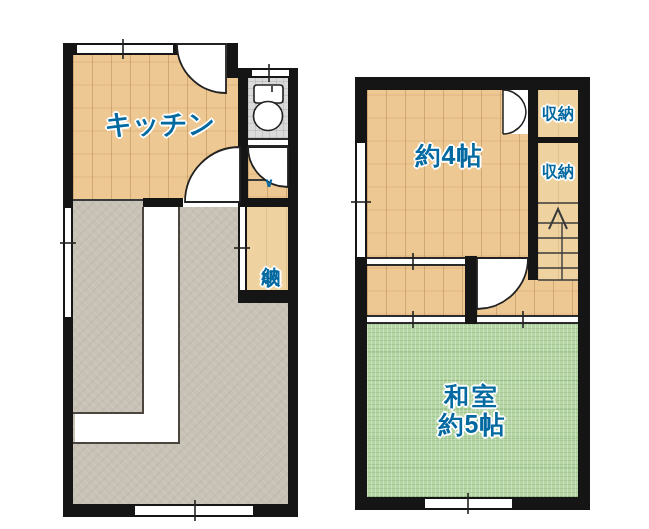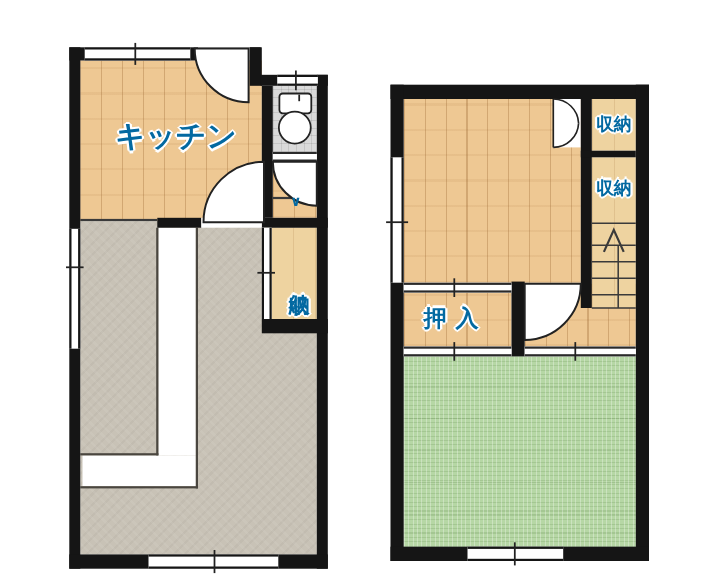--- a/index.html
+++ b/index.html
@@ -161,20 +161,22 @@
       <line x1="413" y1="311" x2="413" y2="328"></line>
       <line x1="523" y1="311" x2="523" y2="328"></line>
     </g>
   </svg>
 
   <div class="lbl" style="left:85px;top:109px;width:150px;font-size:27px;">キッチン</div>
   <div class="lbl vert" style="left:256px;top:220px;width:26px;height:64px;font-size:19px;">収納</div>
   <div class="lbl" style="left:257px;top:176px;width:24px;font-size:13px;text-shadow:none;">∨</div>
 
   <div class="lbl" style="left:375px;top:141px;width:148px;font-size:25px;letter-spacing:3px;">
+    <div style="letter-spacing:1px;">約4帖</div>
   </div>
   <div class="lbl" style="left:536px;top:105px;width:44px;font-size:16px;">収納</div>
   <div class="lbl" style="left:536px;top:163px;width:44px;font-size:16px;">収納</div>
-  <div class="lbl" style="left:366px;top:278px;width:96px;font-size:21px;letter-spacing:8px;">押入</div>
   <div class="lbl" style="left:396px;top:382px;width:152px;font-size:25px;letter-spacing:3px;">
+    <div>和室</div>
+    <div style="letter-spacing:1px;">約5帖</div>
   </div>
 
 </div>
 
 </body></html>

